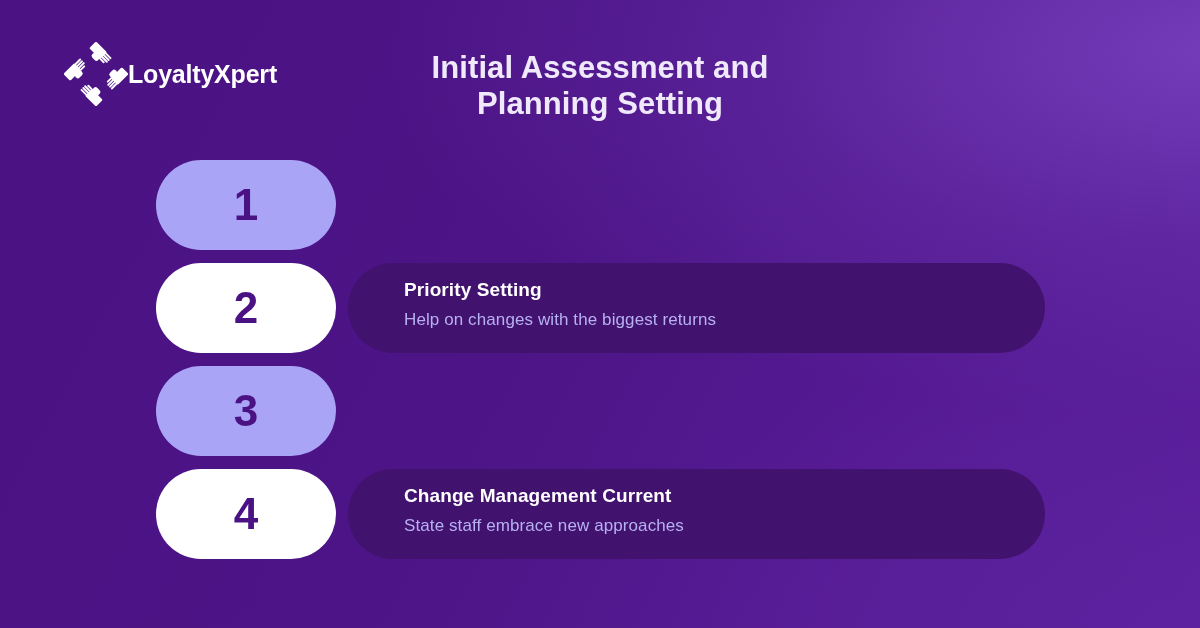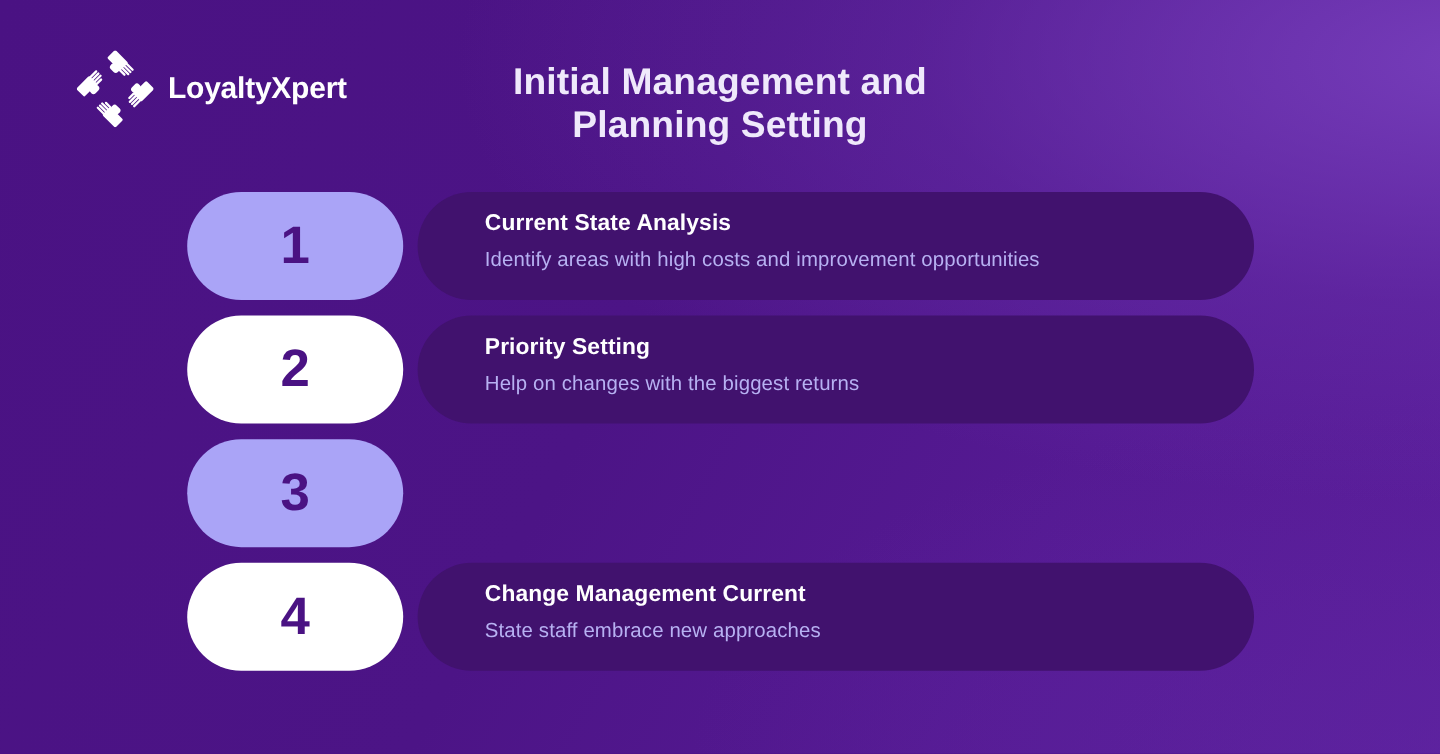--- a/index.html
+++ b/index.html
@@ -33,21 +33,20 @@
     width: 1200px;
     height: 146px;
   }
 
   .brand {
     position: absolute;
     left: 64px;
     top: 42px;
     display: flex;
     align-items: center;
-    gap: 12px;
   }
   .brand-mark {
     width: 64px;
     height: 64px;
     display: block;
     flex: 0 0 auto;
   }
   .brand-name {
     color: #ffffff;
     font-size: 25px;
@@ -178,34 +177,30 @@
             <rect x="36" y="23" width="14" height="3.0" rx="1.5"></rect>
             <rect x="36" y="27" width="11" height="3.0" rx="1.5"></rect>
             <rect x="24" y="27" width="13" height="9" rx="4"></rect>
           </g>
         </g>
       </svg>
       <span class="brand-name">LoyaltyXpert</span>
     </div>
 
     <div class="title">
-      <span class="title-line">Initial Management and</span>
+      <span class="title-line">Initial Assessment and</span>
       <span class="title-line">Planning Setting</span>
     </div>
 
   </div>
 
   <div class="rows">
 
     <div class="row">
       <div class="badge lavender">1</div>
-      <div class="card">
-        <div class="card-title">Current State Analysis</div>
-        <div class="card-desc">Identify areas with high costs and improvement opportunities</div>
-      </div>
     </div>
 
     <div class="row">
       <div class="badge white">2</div>
       <div class="card">
         <div class="card-title">Priority Setting</div>
         <div class="card-desc">Help on changes with the biggest returns</div>
       </div>
     </div>
 

